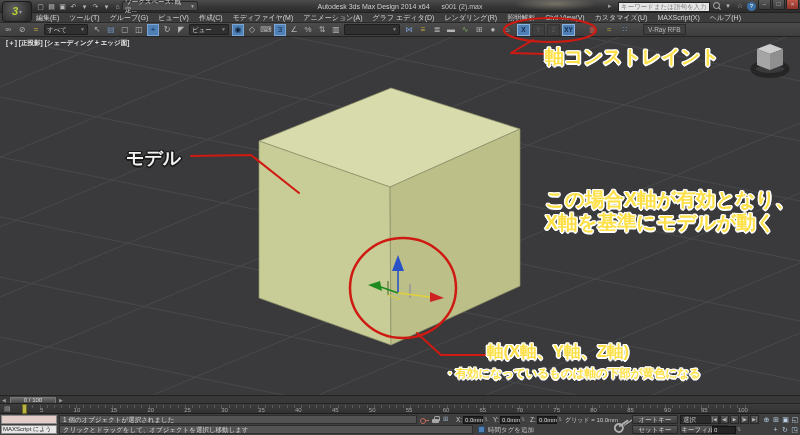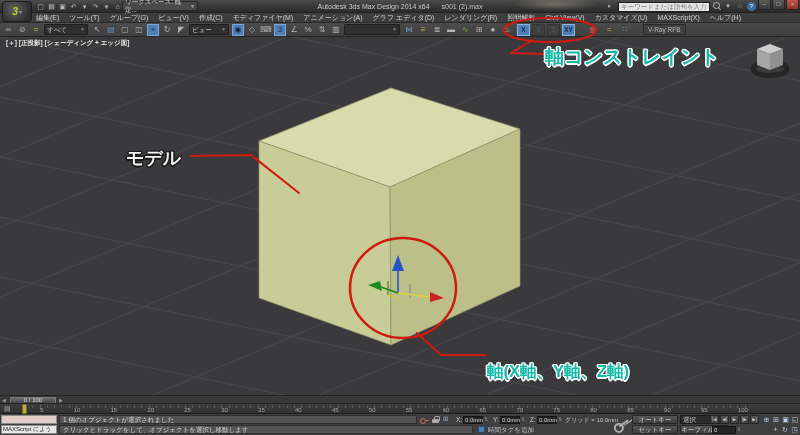--- a/index.html
+++ b/index.html
@@ -70,21 +70,21 @@
 
   
   .viewport { position:absolute; left:0; top:37px; width:800px; height:358px; background:#3a3a3c; z-index:1; }
   .vp-label { position:absolute; left:6px; top:2px; display:flex; gap:2px; z-index:3; }
   .vp-seg { color:#e6e6e6; font-size:6.5px; font-weight:bold; white-space:nowrap; }
   .scene { position:absolute; left:0; top:0; z-index:1; }
 
   
   .anno-svg { position:absolute; left:0; top:0; z-index:30; pointer-events:none; }
   .anno-layer { position:absolute; inset:0; z-index:31; pointer-events:none; }
-  .anno { position:absolute; font-weight:bold; white-space:nowrap; color:#14b8a6;
+  .anno { position:absolute; font-weight:bold; white-space:nowrap; color:#fde047;
     text-shadow:-1px -1px 0 #fff,1px -1px 0 #fff,-1px 1px 0 #fff,1px 1px 0 #fff,
       -1.5px 0 0 #fff,1.5px 0 0 #fff,0 -1.5px 0 #fff,0 1.5px 0 #fff; }
   .anno-white { color:#f2f2f2;
     text-shadow:-1px -1px 0 #1a1a1a,1px -1px 0 #1a1a1a,-1px 1px 0 #1a1a1a,1px 1px 0 #1a1a1a,
       -1.5px 0 0 #1a1a1a,1.5px 0 0 #1a1a1a,0 -1.5px 0 #1a1a1a,0 1.5px 0 #1a1a1a; }
 
   
   .timeslider { position:absolute; left:0; top:395px; width:800px; height:8px; background:#383838;
     border-top:1px solid #232323; z-index:5; }
   .ts-arrow { position:absolute; top:1px; color:#999; font-size:5px; line-height:6px; }
@@ -288,21 +288,26 @@
       <polyline data-name="constraint-leader-line" points="533,40 511,53 545,54"></polyline>
       <polyline data-name="model-leader-line" points="191,156 251,155 299,193"></polyline>
       <ellipse data-name="gizmo-highlight-ellipse" cx="403" cy="288" rx="53" ry="50" stroke-width="2.5"></ellipse>
       <polyline data-name="axis-leader-line" points="417,333 441,355 486,355"></polyline>
     </g>
   </svg>
 
   <div class="anno-layer" data-name="annotation-texts">
     <div class="anno" style="left:545px; top:44px; font-size:19px;" data-name="annotation-constraint-title">軸コンストレイント</div>
     <div class="anno anno-white" style="left:126px; top:146px; font-size:18px;" data-name="annotation-model-label">モデル</div>
-    <div class="anno" style="left:487px; top:341px; font-size:16.5px;margin-top:20px;" data-name="annotation-axis-title">軸(X軸、Y軸、Z軸)</div>
+    <div class="anno" style="left:545px; top:188px; font-size:19.5px; line-height:23px;" data-name="annotation-behavior-text">
+      <div data-name="annotation-behavior-line1">この場合X軸が有効となり、</div>
+      <div data-name="annotation-behavior-line2">X軸を基準にモデルが動く</div>
+    </div>
+    <div class="anno" style="left:487px; top:341px; font-size:16.5px;" data-name="annotation-axis-title">軸(X軸、Y軸、Z軸)</div>
+    <div class="anno" style="left:444px; top:366px; font-size:11.5px;" data-name="annotation-axis-note">・有効になっているものは軸の下部が黄色になる</div>
   </div>
 
   <div class="timeslider" data-name="time-slider-track">
     <span class="ts-arrow" style="left:2px;" data-name="time-back-arrow-icon">◀</span>
     <div class="ts-thumb" data-name="time-slider-thumb">0 / 100</div>
     <span class="ts-arrow" style="left:59px;" data-name="time-forward-arrow-icon">▶</span>
   </div>
 
   <div class="ruler" data-name="track-bar">
     <span class="trackbar-icon" data-name="open-mini-curve-editor-icon">▤</span>

